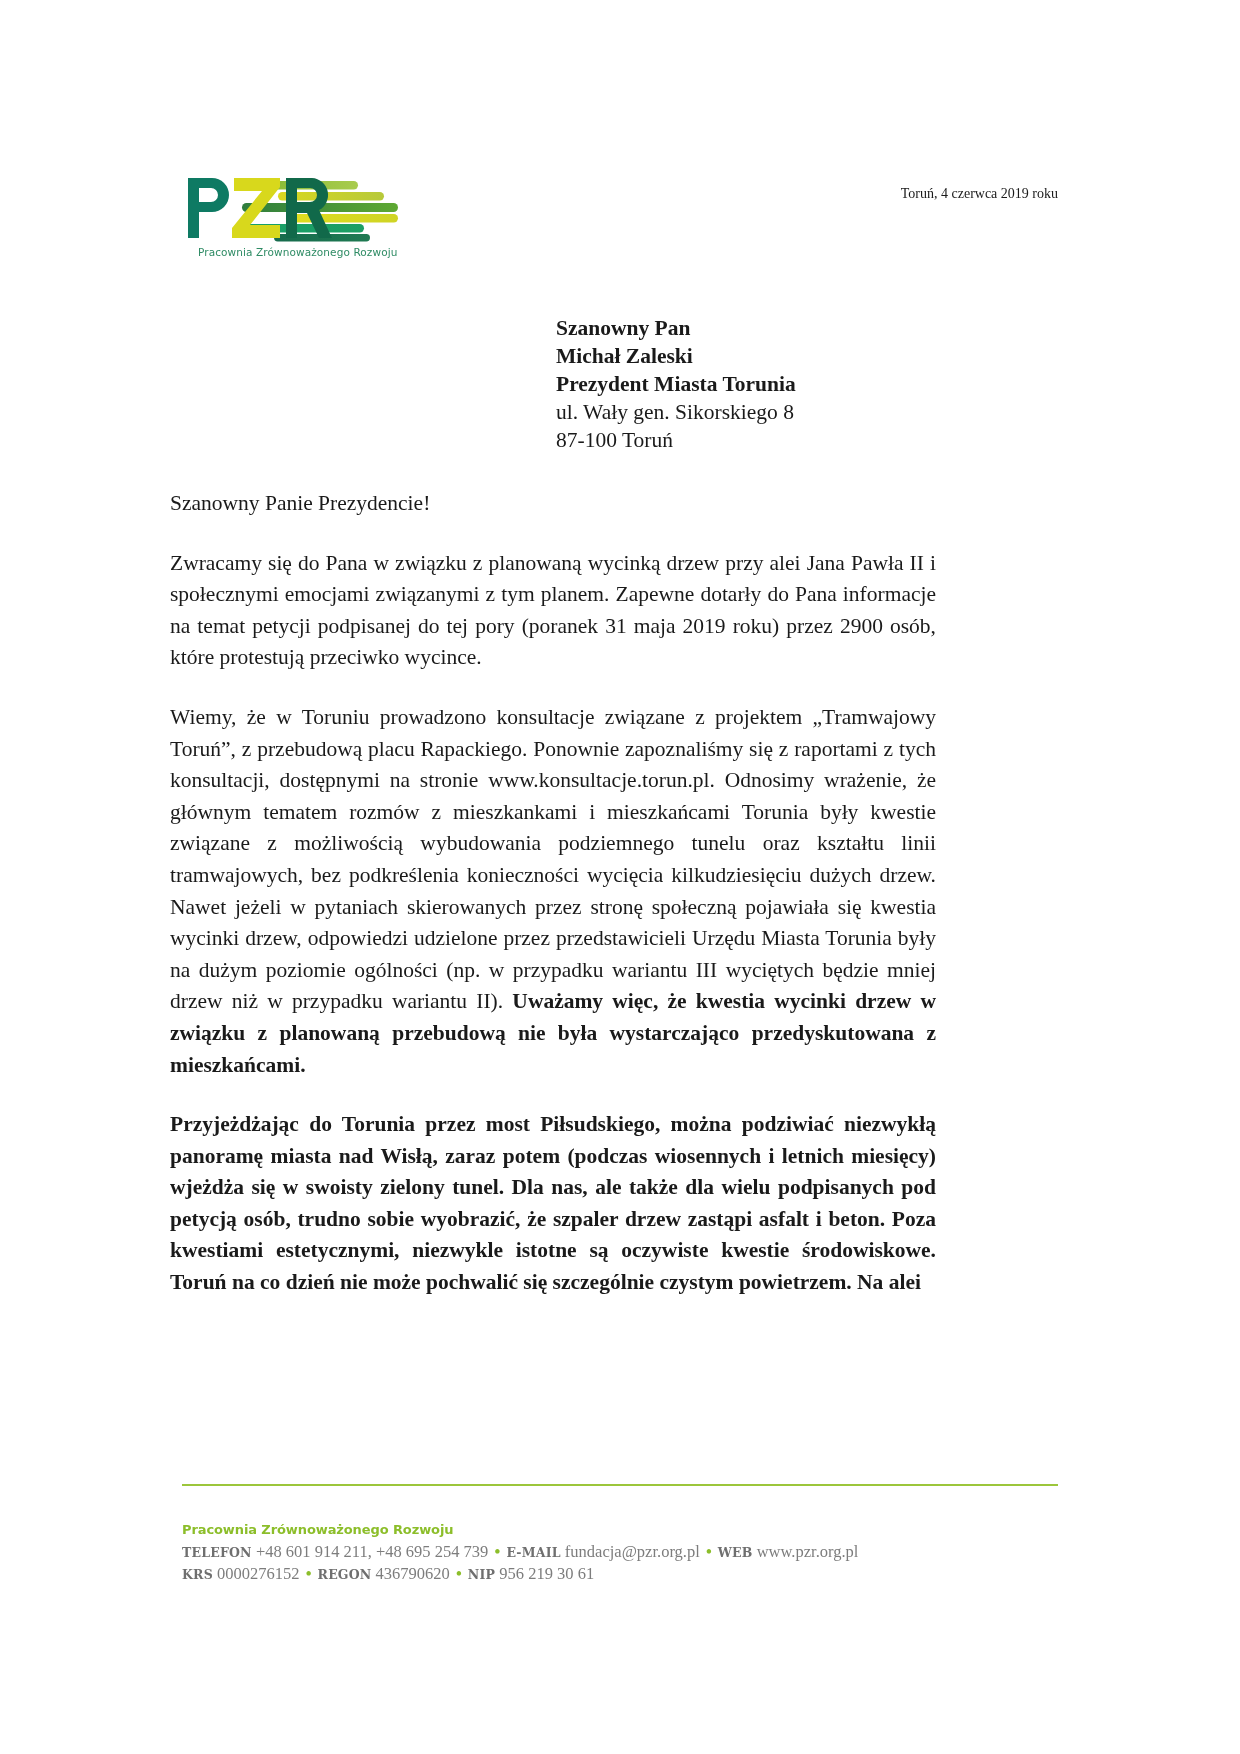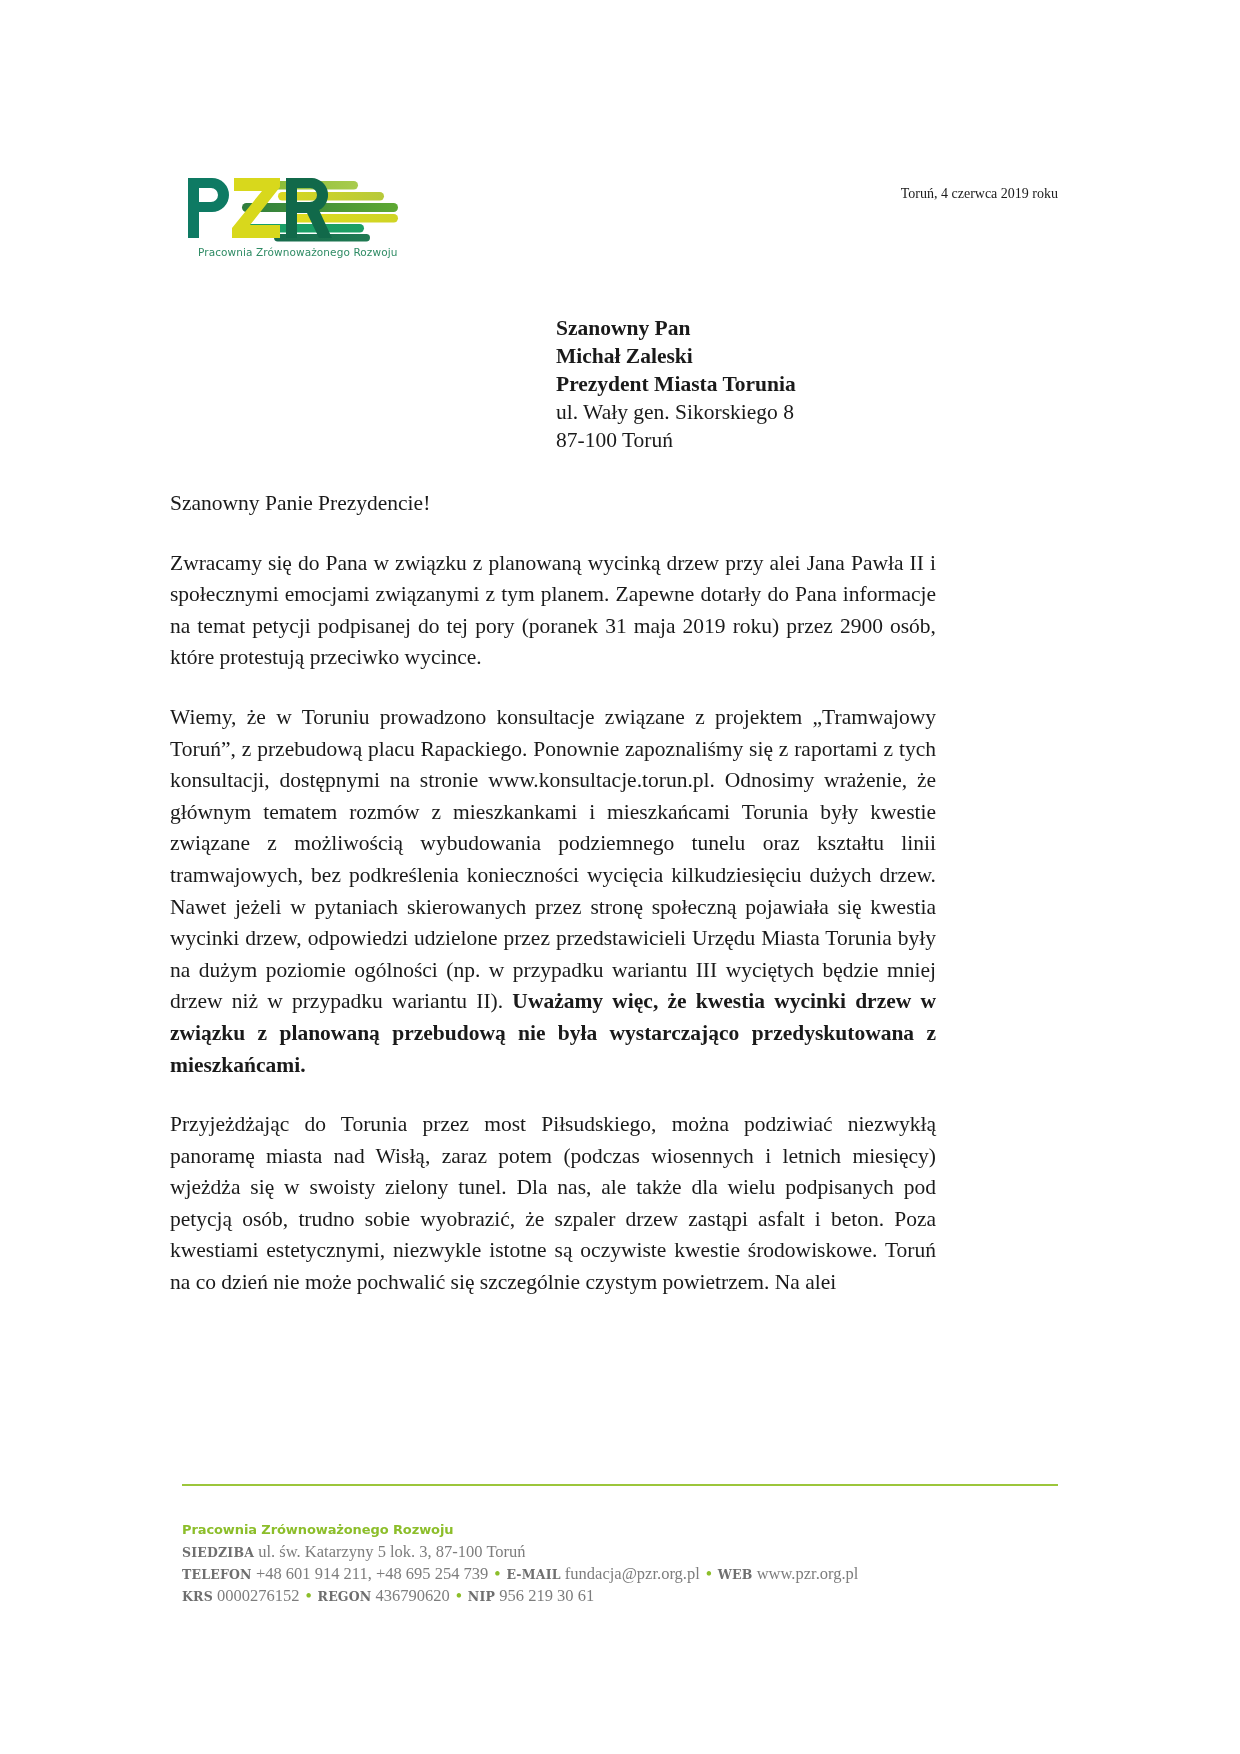--- a/index.html
+++ b/index.html
@@ -87,21 +87,21 @@
   }
   .salutation {
     margin: 0 0 30px 0;
   }
   .body-text p.para {
     margin: 0 0 28px 0;
     text-align: justify;
     text-justify: inter-word;
     hyphens: manual;
   }
-  .body-text p.para:last-child { margin-bottom: 4px; }
+  .body-text p.para:last-child { margin-bottom: 4px; font-weight: bold; }
   .body-text b { font-weight: bold; }
 
   
   .footer {
     position: absolute;
     left: 182px;
     top: 1484px;
     width: 876px;
   }
   .footer-rule {
@@ -206,24 +206,20 @@
     <p class="para">Zwracamy się do Pana w związku z planowaną wycinką drzew przy alei Jana Pawła II i społecznymi emocjami związanymi z tym planem. Zapewne dotarły do Pana informacje na temat petycji podpisanej do tej pory (poranek 31 maja 2019 roku) przez 2900 osób, które protestują przeciwko wycince.</p>
     <p class="para"><span>Wiemy, że w Toruniu prowadzono konsultacje związane z projektem „Tramwajowy Toruń”, z przebudową placu Rapackiego. Ponownie zapoznaliśmy się z raportami z tych konsultacji, dostępnymi na stronie www.konsultacje.torun.pl. Odnosimy wrażenie, że głównym tematem rozmów z mieszkankami i mieszkańcami Torunia były kwestie związane z możliwością wybudowania podziemnego tunelu oraz kształtu linii tramwajowych, bez podkreślenia konieczności wycięcia kilkudziesięciu dużych drzew. Nawet jeżeli w pytaniach skierowanych przez stronę społeczną pojawiała się kwestia wycinki drzew, odpowiedzi udzielone przez przedstawicieli Urzędu Miasta Torunia były na dużym poziomie ogólności (np. w przypadku wariantu III wyciętych będzie mniej drzew niż w przypadku wariantu II). </span><b>Uważamy więc, że kwestia wycinki drzew w związku z planowaną przebudową nie była wystarczająco przedyskutowana z mieszkańcami.</b></p>
     <p class="para">Przyjeżdżając do Torunia przez most Piłsudskiego, można podziwiać niezwykłą panoramę miasta nad Wisłą, zaraz potem (podczas wiosennych i letnich miesięcy) wjeżdża się w swoisty zielony tunel. Dla nas, ale także dla wielu podpisanych pod petycją osób, trudno sobie wyobrazić, że szpaler drzew zastąpi asfalt i beton. Poza kwestiami estetycznymi, niezwykle istotne są oczywiste kwestie środowiskowe. Toruń na co dzień nie może pochwalić się szczególnie czystym powietrzem. Na alei</p>
   </div>
 
   <div class="footer">
     <div class="footer-rule"></div>
 
     <div class="footer-org">Pracownia Zrównoważonego Rozwoju</div>
 
-    <div class="footer-line">
-      <span class="lbl">Siedziba</span>
-      <span>ul. św. Katarzyny 5 lok. 3, 87-100 Toruń</span>
-    </div>
 
     <div class="footer-line">
       <span class="lbl">Telefon</span>
       <span>+48 601 914 211, +48 695 254 739</span>
       <span class="sep">•</span>
       <span class="lbl">E-mail</span>
       <span>fundacja@pzr.org.pl</span>
       <span class="sep">•</span>
       <span class="lbl">Web</span>
       <span>www.pzr.org.pl</span>

